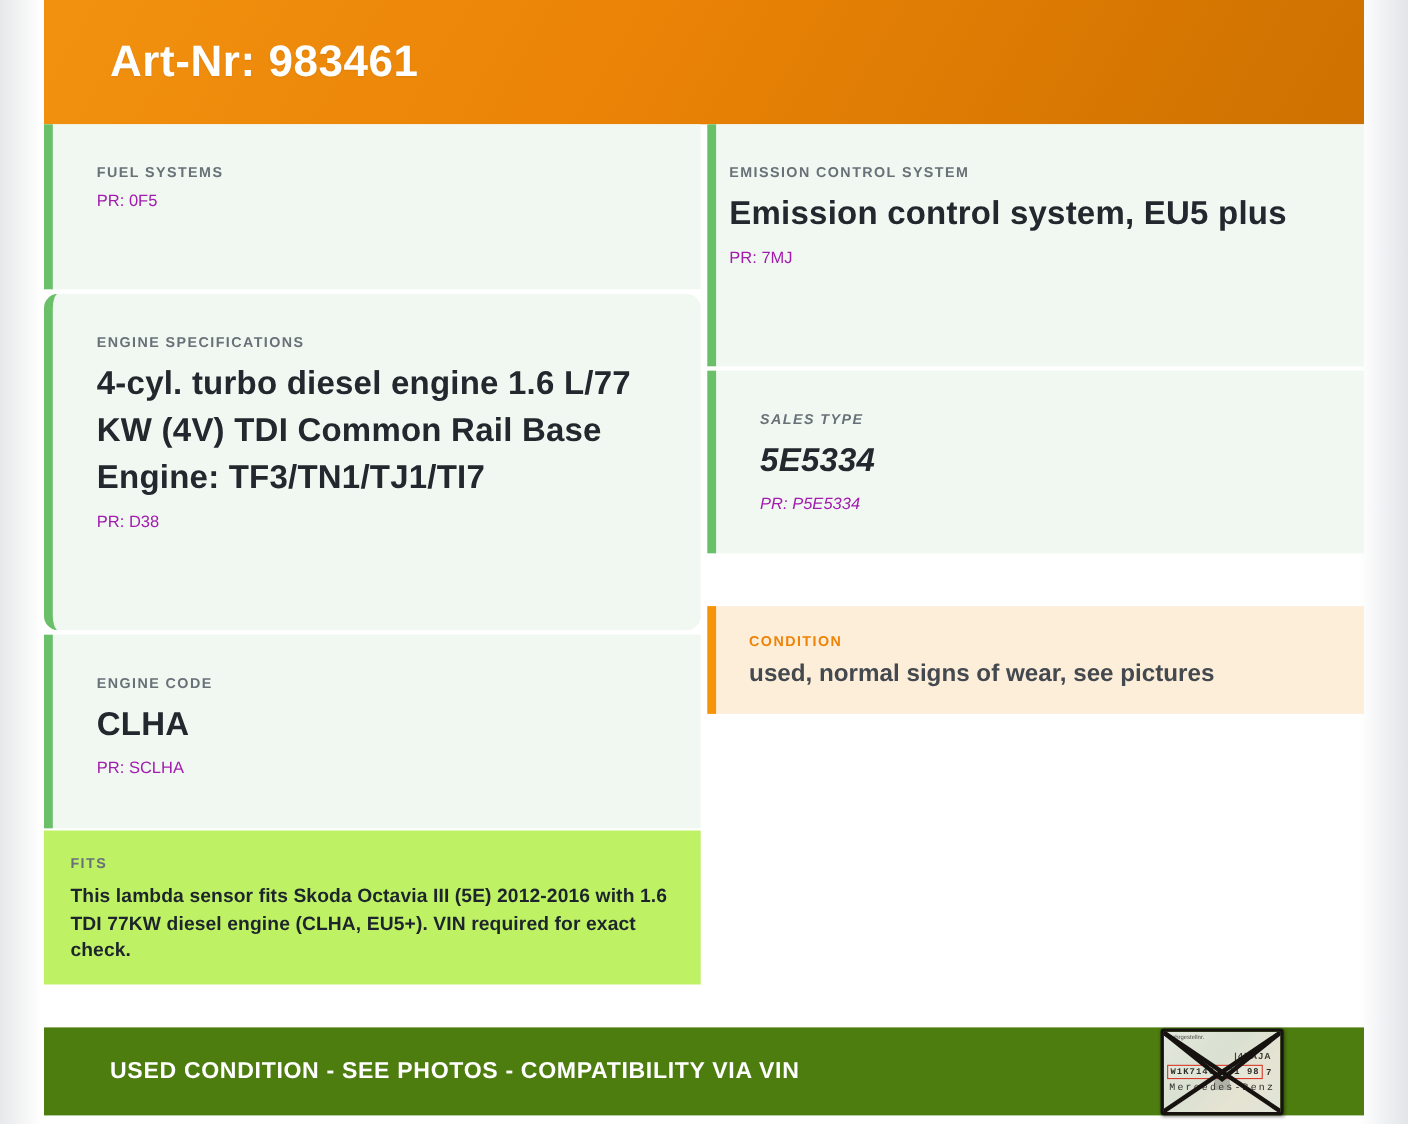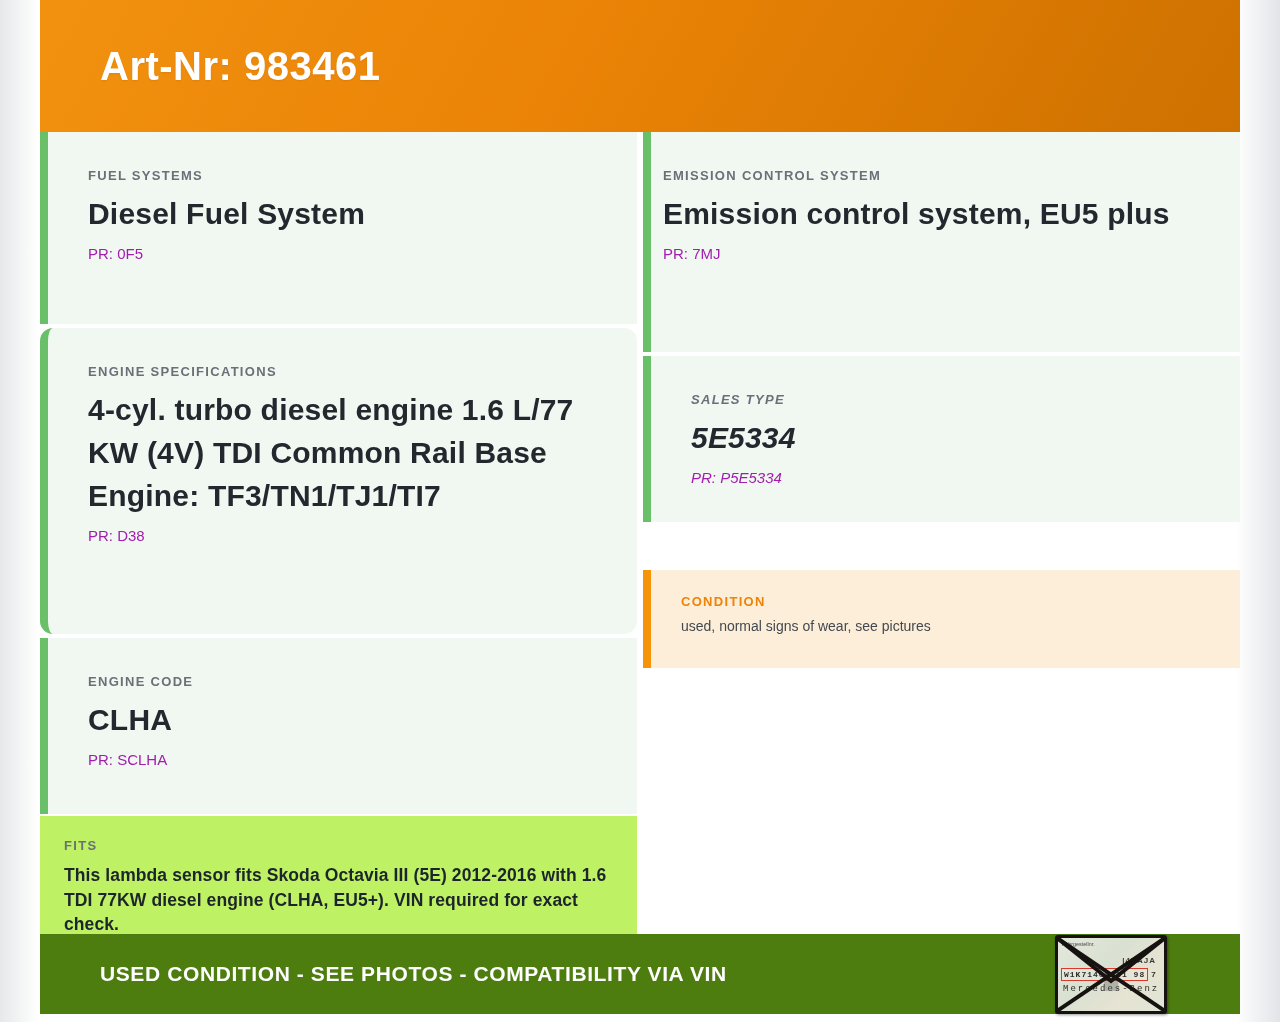--- a/index.html
+++ b/index.html
@@ -7,21 +7,21 @@
   body {
     font-family: "Liberation Sans", sans-serif;
     background: linear-gradient(to right, #e7e8ea 0px, #ffffff 38px, #ffffff 1236px, #e2e4e8 1280px);
     position: relative;
     overflow: hidden;
   }
   .page { position: absolute; left: 40px; top: 0; width: 1200px; height: 1022px; }
 
   
   .header {
-    width: 1200px; height: 132px;
+    width: 1200px; height: 113px;
     background: linear-gradient(120deg, #f29110 0%, #ea8306 45%, #cd7100 100%);
     display: flex; align-items: center;
   }
   .header h1 {
     color: #ffffff; font-size: 40px; font-weight: 800;
     padding-left: 60px; letter-spacing: 0.5px;
     text-shadow: 0 1px 2px rgba(0,0,0,0.08);
   }
 
   
@@ -40,36 +40,36 @@
     margin-bottom: 10px;
   }
   .card .title {
     font-size: 30px; font-weight: 700; color: #23282e;
     line-height: 1.43; letter-spacing: 0.2px;
   }
   .card .pr {
     font-size: 15px; color: #a21caf; margin-top: 9px;
   }
 
-  .card.h178 { height: 192px; }
+  .card.h178 { height: 150px; }
   .card.h306 { height: 306px; border-radius: 13px; }
   .card.h176 { height: 176px; margin-bottom: 2px; }
   .card.h220 { height: 220px; padding-left: 12px; }
   .card.h174 { height: 166px; font-style: italic; }
 
   .card.condition {
     height: 98px;
     background: #fdeeda;
     border-left-color: #f59309;
     padding: 24px 36px 0 30px;
     margin-bottom: 0;
     margin-top: 44px;
   }
   .card.condition .label { color: #ee8306; margin-bottom: 9px; }
-  .card.condition .cond-text { font-size: 14px; color: #43494f; font-weight: 400; }
+  .card.condition .cond-text { font-size: 22px; color: #43494f; font-weight: 700; }
 
   .card.fits {
     height: 140px;
     background: #bef264;
     border-left: none;
     padding: 22px 30px 0 24px;
     margin-bottom: 0;
   }
   .card.fits .label { margin-bottom: 10px; }
   .card.fits .fits-text {
@@ -134,21 +134,20 @@
 
   <div class="header">
     <h1>Art-Nr: 983461</h1>
   </div>
 
   <div class="columns">
 
     <div class="col">
       <div class="card h178">
         <div class="label">FUEL SYSTEMS</div>
-        <div class="title">Diesel Fuel System</div>
         <div class="pr">PR: 0F5</div>
       </div>
       <div class="card h306">
         <div class="label">ENGINE SPECIFICATIONS</div>
         <div class="title">4-cyl. turbo diesel engine 1.6 L/77 KW (4V) TDI Common Rail Base Engine: TF3/TN1/TJ1/TI7</div>
         <div class="pr">PR: D38</div>
       </div>
       <div class="card h176">
         <div class="label">ENGINE CODE</div>
         <div class="title">CLHA</div>

